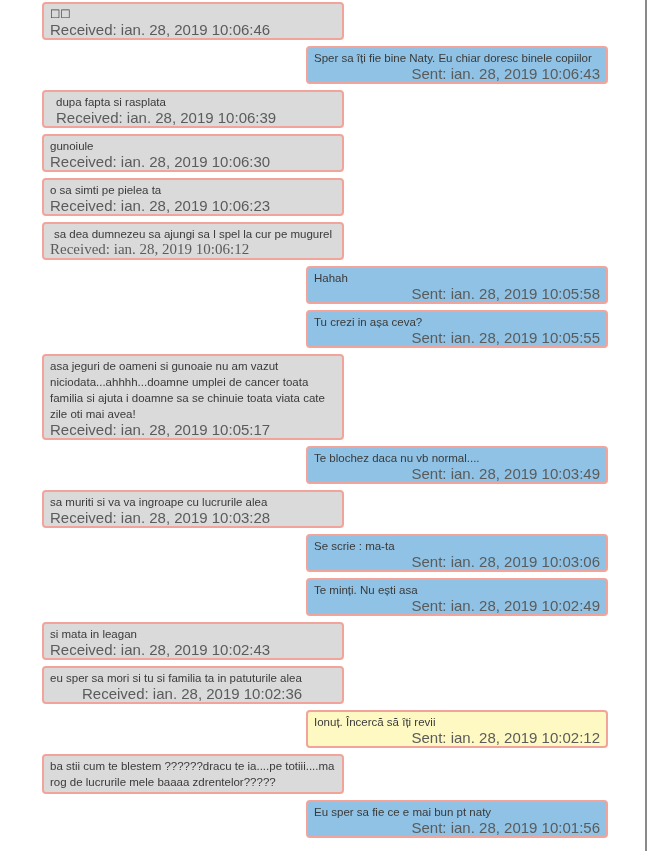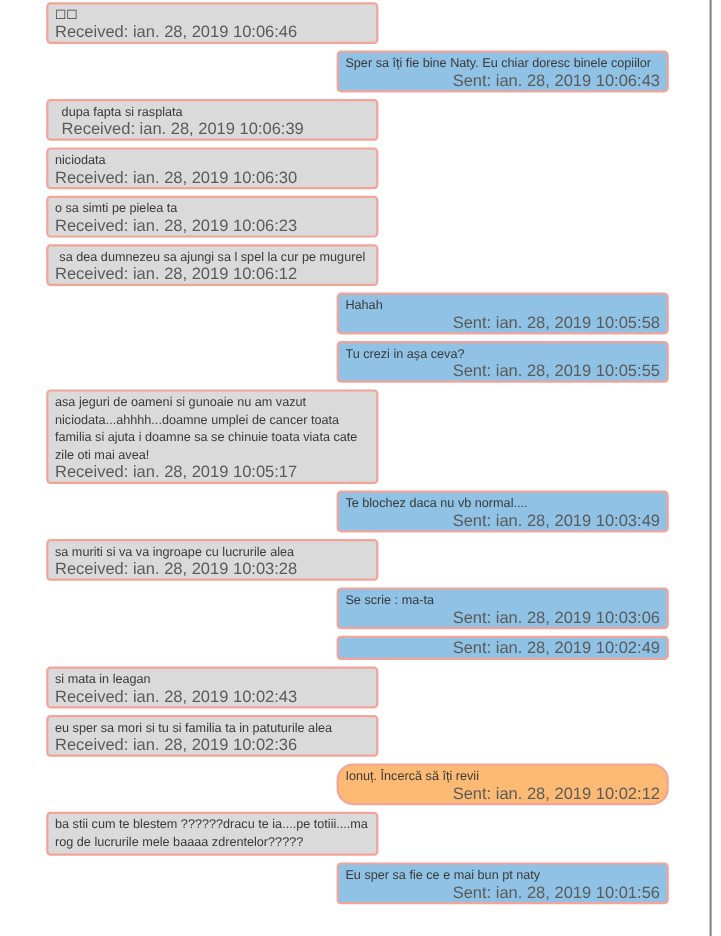--- a/index.html
+++ b/index.html
@@ -77,30 +77,30 @@
       </div>
       <div class="bubble sent" style="border-color: rgb(242, 164, 155); background: rgb(143, 194, 228);">
         <div class="msg-text" style="color: rgb(58, 58, 58);">Sper sa îți fie bine Naty. Eu chiar doresc binele copiilor</div>
         <div class="msg-meta" style="color: rgb(91, 91, 91);">Sent: ian. 28, 2019 10:06:43</div>
       </div>
       <div class="bubble received" style="border-color: rgb(242, 164, 155); background: rgb(218, 218, 218); padding-left: 12px;">
         <div class="msg-text" style="color: rgb(58, 58, 58);">dupa fapta si rasplata</div>
         <div class="msg-meta" style="color: rgb(91, 91, 91);">Received: ian. 28, 2019 10:06:39</div>
       </div>
       <div class="bubble received" style="border-color: rgb(242, 164, 155); background: rgb(218, 218, 218);">
-        <div class="msg-text" style="color: rgb(58, 58, 58);">niciodata</div>
+        <div class="msg-text" style="color: rgb(58, 58, 58);">gunoiule</div>
         <div class="msg-meta" style="color: rgb(91, 91, 91);">Received: ian. 28, 2019 10:06:30</div>
       </div>
       <div class="bubble received" style="border-color: rgb(242, 164, 155); background: rgb(218, 218, 218);">
         <div class="msg-text" style="color: rgb(58, 58, 58);">o sa simti pe pielea ta</div>
         <div class="msg-meta" style="color: rgb(91, 91, 91);">Received: ian. 28, 2019 10:06:23</div>
       </div>
       <div class="bubble received" style="border-color: rgb(242, 164, 155); background: rgb(218, 218, 218);">
         <div class="msg-text" style="color: rgb(58, 58, 58); text-align: center;">sa dea dumnezeu sa ajungi sa l spel la cur pe mugurel</div>
-        <div class="msg-meta" style="color: rgb(91, 91, 91);">Received: ian. 28, 2019 10:06:12</div>
+        <div class="msg-meta" style="color: rgb(91, 91, 91); font-family: Liberation Serif, serif;">Received: ian. 28, 2019 10:06:12</div>
       </div>
       <div class="bubble sent" style="border-color: rgb(242, 164, 155); background: rgb(143, 194, 228);">
         <div class="msg-text" style="color: rgb(58, 58, 58);">Hahah</div>
         <div class="msg-meta" style="color: rgb(91, 91, 91);">Sent: ian. 28, 2019 10:05:58</div>
       </div>
       <div class="bubble sent" style="border-color: rgb(242, 164, 155); background: rgb(143, 194, 228);">
         <div class="msg-text" style="color: rgb(58, 58, 58);">Tu crezi in așa ceva?</div>
         <div class="msg-meta" style="color: rgb(91, 91, 91);">Sent: ian. 28, 2019 10:05:55</div>
       </div>
       <div class="bubble received" style="border-color: rgb(242, 164, 155); background: rgb(218, 218, 218);">
@@ -113,31 +113,32 @@
       </div>
       <div class="bubble received" style="border-color: rgb(242, 164, 155); background: rgb(218, 218, 218);">
         <div class="msg-text" style="color: rgb(58, 58, 58);">sa muriti si va va ingroape cu lucrurile alea</div>
         <div class="msg-meta" style="color: rgb(91, 91, 91);">Received: ian. 28, 2019 10:03:28</div>
       </div>
       <div class="bubble sent" style="border-color: rgb(242, 164, 155); background: rgb(143, 194, 228); margin-left: 35px;">
         <div class="msg-text" style="color: rgb(58, 58, 58);">Se scrie : ma-ta</div>
         <div class="msg-meta" style="color: rgb(91, 91, 91);">Sent: ian. 28, 2019 10:03:06</div>
       </div>
       <div class="bubble sent" style="border-color: rgb(242, 164, 155); background: rgb(143, 194, 228);">
+        <div class="msg-text" style="color: rgb(58, 58, 58);">Te minți. Nu ești asa</div>
         <div class="msg-meta" style="color: rgb(91, 91, 91);">Sent: ian. 28, 2019 10:02:49</div>
       </div>
       <div class="bubble received" style="border-color: rgb(242, 164, 155); background: rgb(218, 218, 218);">
         <div class="msg-text" style="color: rgb(58, 58, 58);">si mata in leagan</div>
         <div class="msg-meta" style="color: rgb(91, 91, 91);">Received: ian. 28, 2019 10:02:43</div>
       </div>
       <div class="bubble received" style="border-color: rgb(242, 164, 155); background: rgb(218, 218, 218);">
         <div class="msg-text" style="color: rgb(58, 58, 58);">eu sper sa mori si tu si familia ta in patuturile alea</div>
-        <div class="msg-meta" style="color: rgb(91, 91, 91);">Received: ian. 28, 2019 10:02:36</div>
+        <div class="msg-meta" style="color: rgb(91, 91, 91); margin-left: 32px;">Received: ian. 28, 2019 10:02:36</div>
       </div>
-      <div class="bubble sent" style="border-color: rgb(242, 164, 155); background: #fdba74; border-radius: 15px;">
+      <div class="bubble sent" style="border-color: rgb(242, 164, 155); background: #fef9c3;">
         <div class="msg-text" style="color: rgb(58, 58, 58);">Ionuț. Încercă să îți revii</div>
         <div class="msg-meta" style="color: rgb(91, 91, 91);">Sent: ian. 28, 2019 10:02:12</div>
       </div>
       <div class="bubble received" style="border-color: rgb(242, 164, 155); background: rgb(218, 218, 218);">
         <div class="msg-text" style="color: rgb(58, 58, 58);">ba stii cum te blestem ??????dracu te ia....pe totiii....ma rog de lucrurile mele baaaa zdrentelor?????</div>
       </div>
       <div class="bubble sent" style="border-color: rgb(242, 164, 155); background: rgb(143, 194, 228);">
         <div class="msg-text" style="color: rgb(58, 58, 58);">Eu sper sa fie ce e mai bun pt naty</div>
         <div class="msg-meta" style="color: rgb(91, 91, 91);">Sent: ian. 28, 2019 10:01:56</div>
       </div>

